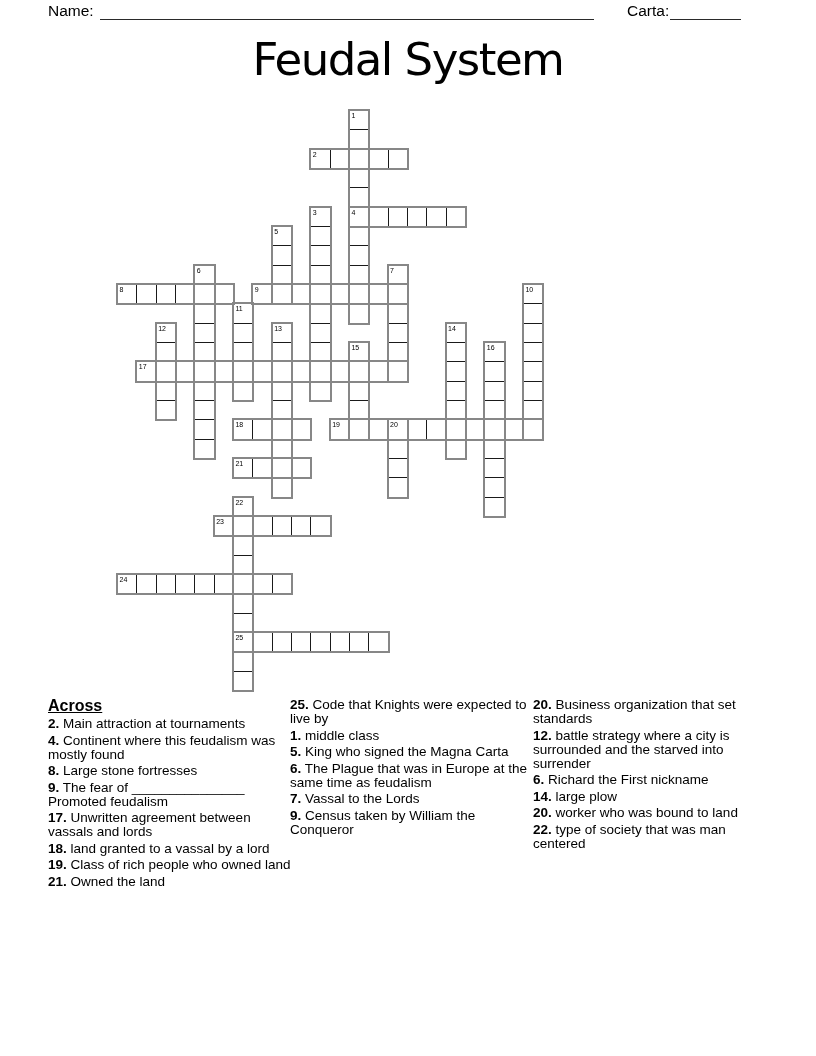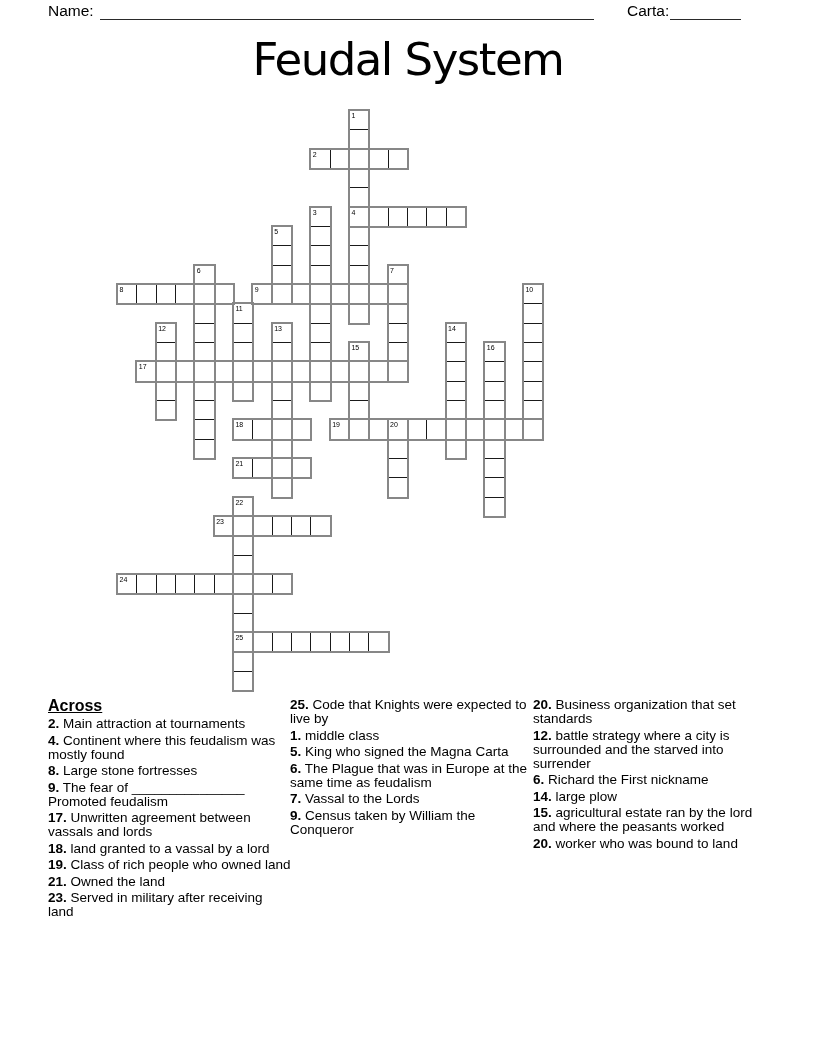--- a/index.html
+++ b/index.html
@@ -268,30 +268,29 @@
 <div class="clue-col" id="clue-col-1">
     <p class="clue-header">Across</p>
     <p class="clue"><span class="cnum">2.</span> Main attraction at tournaments</p>
     <p class="clue"><span class="cnum">4.</span> Continent where this feudalism was mostly found</p>
     <p class="clue"><span class="cnum">8.</span> Large stone fortresses</p>
     <p class="clue"><span class="cnum">9.</span> The fear of _______________ Promoted feudalism</p>
     <p class="clue"><span class="cnum">17.</span> Unwritten agreement between vassals and lords</p>
     <p class="clue"><span class="cnum">18.</span> land granted to a vassal by a lord</p>
     <p class="clue"><span class="cnum">19.</span> Class of rich people who owned land</p>
     <p class="clue"><span class="cnum">21.</span> Owned the land</p>
-    <p class="clue"><span class="cnum">23.</span> Served in military after receiving land</p>
   </div>
 <div class="clue-col" id="clue-col-2">
     <p class="clue"><span class="cnum">25.</span> Code that Knights were expected to live by</p>
     <p class="clue"><span class="cnum">1.</span> middle class</p>
     <p class="clue"><span class="cnum">5.</span> King who signed the Magna Carta</p>
     <p class="clue"><span class="cnum">6.</span> The Plague that was in Europe at the same time as feudalism</p>
     <p class="clue"><span class="cnum">7.</span> Vassal to the Lords</p>
     <p class="clue"><span class="cnum">9.</span> Census taken by William the Conqueror</p>
   </div>
 <div class="clue-col" id="clue-col-3">
     <p class="clue"><span class="cnum">20.</span> Business organization that set standards</p>
     <p class="clue"><span class="cnum">12.</span> battle strategy where a city is surrounded and the starved into surrender</p>
     <p class="clue"><span class="cnum">6.</span> Richard the First nickname</p>
     <p class="clue"><span class="cnum">14.</span> large plow</p>
-    <p class="clue"><span class="cnum">15.</span> agricultural estate ran by the lord and where the peasants worked</p>
     <p class="clue"><span class="cnum">20.</span> worker who was bound to land</p>
+    <p class="clue"><span class="cnum">22.</span> type of society that was man centered</p>
   </div>
 
 </body></html>

